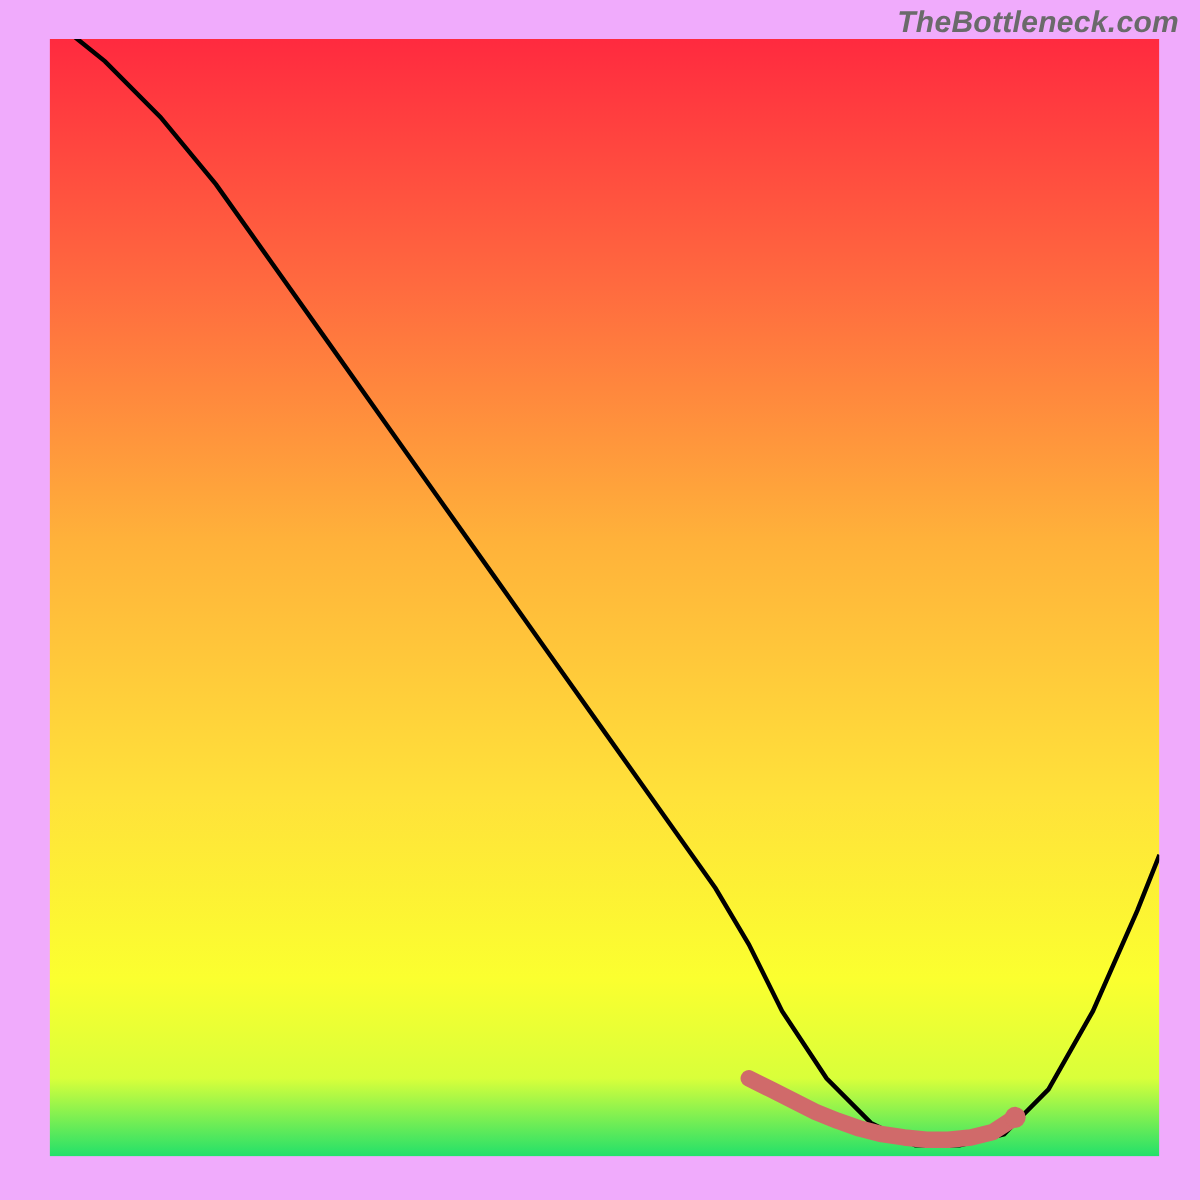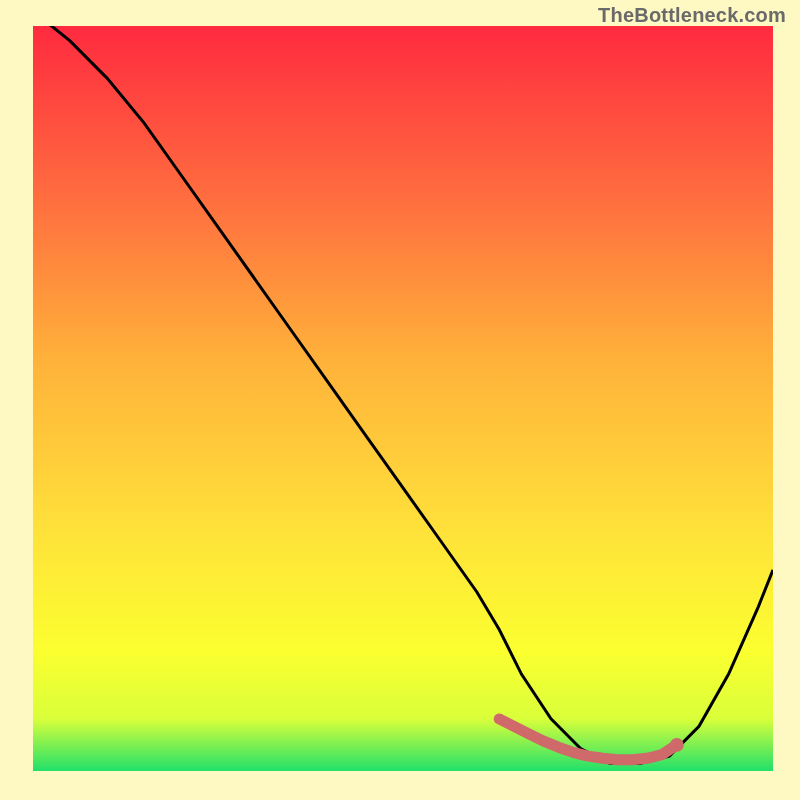--- a/index.html
+++ b/index.html
@@ -8,21 +8,22 @@
     width: 800px;
     height: 800px;
     background: #000;
     font-family: Arial, Helvetica, sans-serif;
     overflow: hidden;
   }
   .frame {
     position: relative;
     width: 800px;
     height: 800px;
-    background: #fef9c3;
+    background: #f0abfc;
+    font-style: italic;
   }
   .watermark {
     position: absolute;
     top: 4px;
     right: 14px;
     color: #6a6a6a;
     font-size: 20px;
     font-weight: 600;
     letter-spacing: 0.2px;
     z-index: 10;

